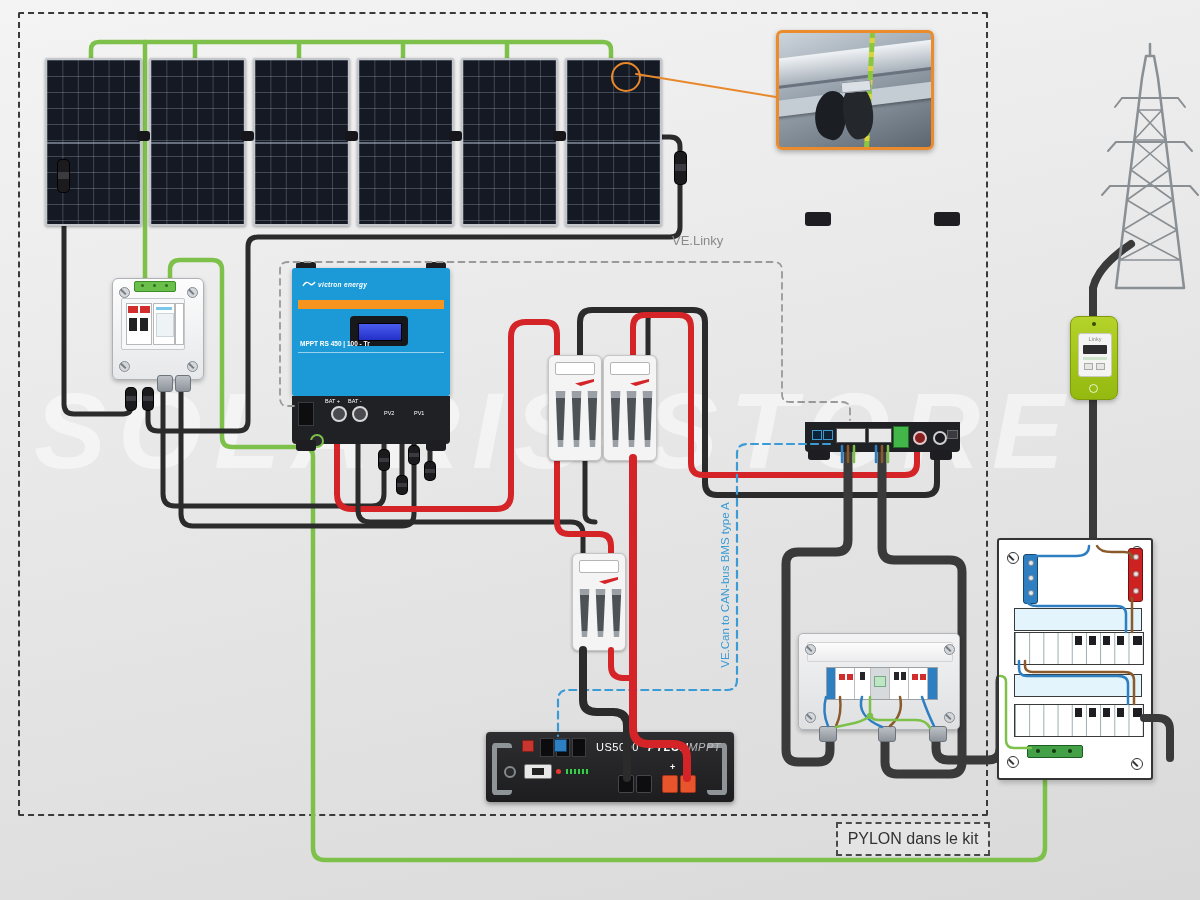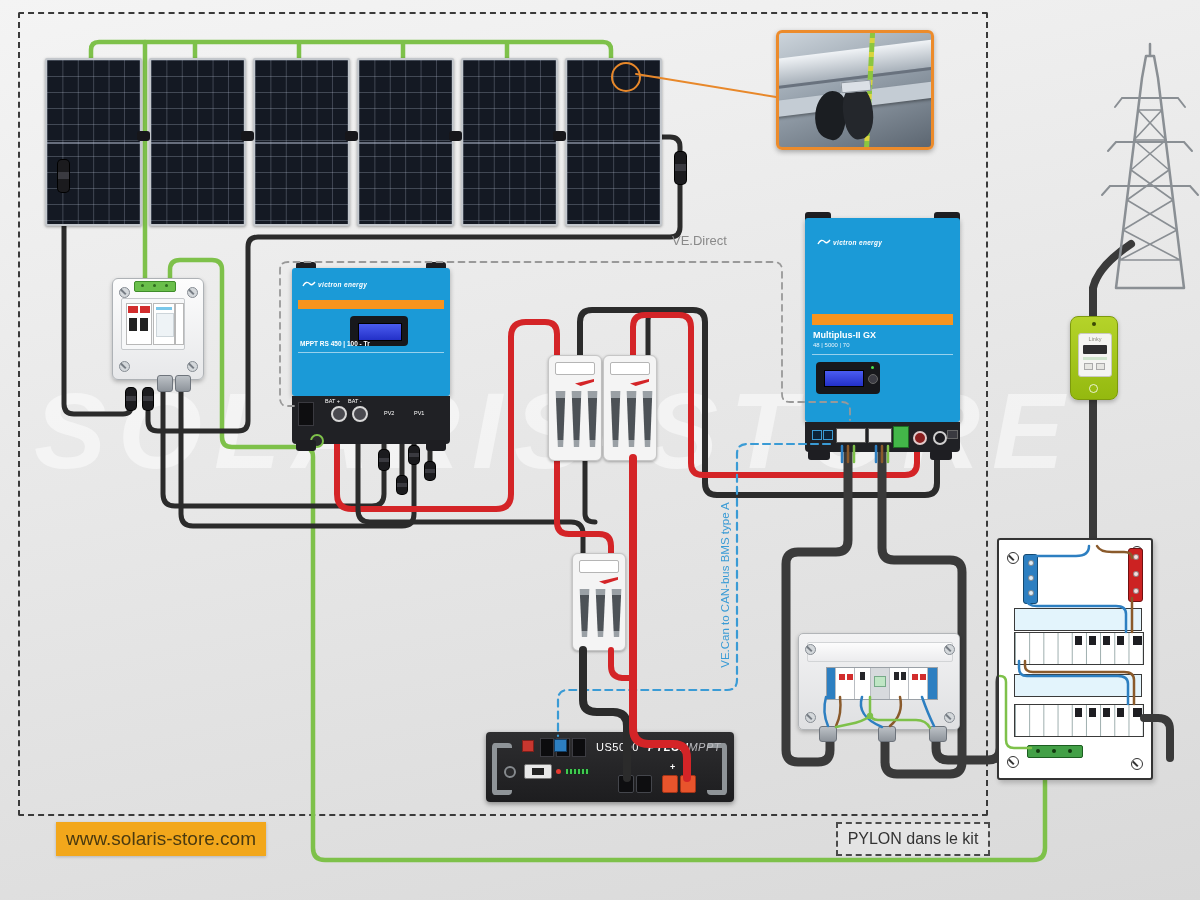--- a/index.html
+++ b/index.html
@@ -311,37 +311,20 @@
       <div class="swoosh"></div>
     <div class="handles">
         <div class="handle"></div>
         <div class="handle"></div>
         <div class="handle"></div>
       </div>
   </div>
 
   <div class="vbracket comp" style="left:805px;top:212px;width:26px;height:14px"></div>
   <div class="vbracket comp" style="left:934px;top:212px;width:26px;height:14px"></div>
-  <div class="victron comp" style="left:805px;top:218px;width:155px;height:204px">
-    <div class="vlogo" style="left:12px;top:20px">
-      <svg width="14" height="8" style="vertical-align:-1px">
-          <path d="M1,6 Q4,0 8,4 Q10,6 13,2" stroke="#fff" fill="none" stroke-width="1.4"></path>
-        </svg>
-      <span>victron energy</span>
-    </div>
-    <div class="vorange" style="left:7px;top:96px;width:141px;height:11px"></div>
-    <div class="vmodel" style="left:8px;top:112px;font-size:9px">Multiplus-II GX</div>
-    <div style="position:absolute;left:8px;top:124px;font-size:6px;color:#e8f4fb">48 | 5000 | 70</div>
-    <div class="vline" style="left:7px;top:136px;width:141px"></div>
-    <div class="vlcd" style="left:11px;top:144px;width:64px;height:32px">
-      <div class="scr" style="left:8px;top:8px;width:38px;height:15px"></div>
-      <div style="position:absolute;left:52px;top:12px;width:8px;height:8px;border-radius:50%;background:#3c3c44;border:1px solid #666"></div>
-      <div style="position:absolute;left:55px;top:4px;width:3px;height:3px;border-radius:50%;background:#49e04f"></div>
-    </div>
-  </div>
   <div class="vblack comp" style="left:805px;top:422px;width:155px;height:30px;border-radius:0 0 4px 4px">
     <div style="position:absolute;left:7px;top:8px;width:8px;height:8px;background:#0d2438;border:1px solid #3a9bd5"></div>
     <div style="position:absolute;left:18px;top:8px;width:8px;height:8px;background:#0d2438;border:1px solid #3a9bd5"></div>
     <div style="position:absolute;left:31px;top:6px;width:28px;height:13px;background:#e8e8e8;border:1px solid #555"></div>
     <div style="position:absolute;left:63px;top:6px;width:22px;height:13px;background:#e8e8e8;border:1px solid #555"></div>
     <div style="position:absolute;left:88px;top:4px;width:14px;height:20px;background:#43b649;border:1px solid #1e6d23"></div>
     <div style="position:absolute;left:108px;top:9px;width:10px;height:10px;border-radius:50%;border:2px solid #e0c9c9;background:#8a1f1f"></div>
     <div style="position:absolute;left:128px;top:9px;width:10px;height:10px;border-radius:50%;border:2px solid #cfcfcf;background:#1c1c20"></div>
     <div style="position:absolute;left:142px;top:8px;width:9px;height:7px;background:#3a3a40;border:1px solid #666"></div>
   </div>
@@ -492,18 +475,17 @@
         <path stroke="#2d7fc1" d="M1089,546 Q1089,556 1076,556 H1034 Q1027,556 1027,562 M1027,600 Q1027,606 1037,606 H1116 Q1126,606 1126,614 V632 M1019,661 V668 Q1019,676 1027,676 H1118 Q1128,676 1128,684 V704"></path>
         <path stroke="#8a5a2b" d="M1097,546 Q1100,552 1112,552 H1124 Q1132,552 1132,558 M1132,598 V632 M1025,661 V666 Q1025,672 1033,672 H1124 Q1134,672 1134,680 V704"></path>
         <path stroke="#7ec14a" d="M1031,748 H1014 Q1006,748 1006,740 V682 Q1006,676 1000,676"></path>
       </g>
       <path stroke="#3a3a3a" stroke-width="8" d="M1144,718 H1158 Q1170,718 1170,730 V758"></path>
 
       <path stroke="#e8882a" stroke-width="2" d="M636,74 L776,97"></path>
     </g>
   </svg>
 
-  <div class="abs" id="ve-direct-label">VE.Direct</div>
+  <div class="abs" id="ve-direct-label">VE.Linky</div>
   <div class="abs" id="ve-can-label">VE.Can to CAN-bus BMS type A</div>
-  <div class="abs" id="site-label">www.solaris-store.com</div>
   <div class="abs" id="inclus-label">PYLON dans le kit</div>
 
 </div>
 
 </body></html>

